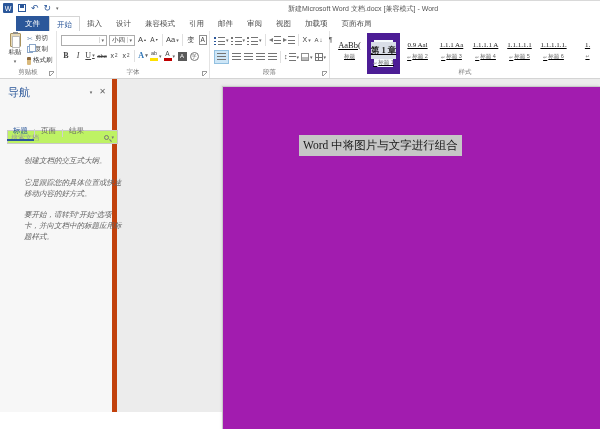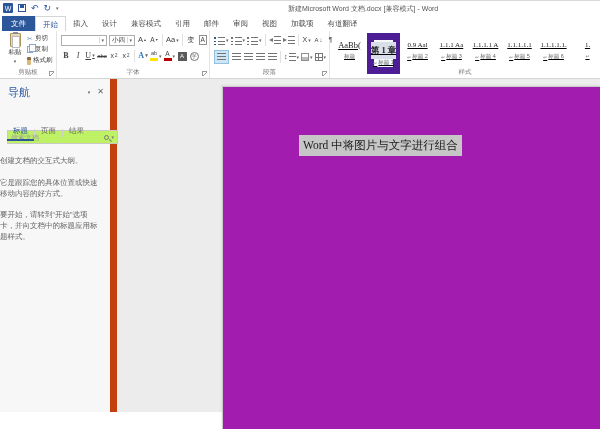--- a/index.html
+++ b/index.html
@@ -13,21 +13,21 @@
   .word-logo { width:10px; height:10px; background:#2b579a; color:#fff; font-size:7px;
     display:flex; align-items:center; justify-content:center; border-radius:1px; }
   .ic-save { width:8px; height:8px; border:1px solid #2b579a; position:relative; }
   .ic-save::before { content:""; position:absolute; left:1px; top:0; width:4px; height:3px; background:#2b579a; }
   .qat-glyph { color:#2b579a; font-size:9px; line-height:9px; }
   .qat-caret { color:#666; font-size:5px; }
   #title-text { position:absolute; left:288px; top:3px; font-size:7px; color:#555; white-space:nowrap; }
 
   
   #tabrow { position:absolute; top:15px; left:0; width:600px; height:15px; display:flex; align-items:stretch; }
-  .tab-file { background:#2b579a; color:#fff; font-size:7.5px; padding:3px 9px 0; margin-left:2px; }
+  .tab-file { background:#2b579a; color:#fff; font-size:7.5px; padding:3px 9px 0; margin-left:16px; }
   .rtab { font-size:7.5px; color:#4a4a4a; padding:3px 7px 0; }
   .rtab.active { color:#2b579a; background:#fff; border:1px solid #d5d5d5; border-bottom:none; }
 
   
   #ribbon { position:absolute; top:30px; left:0; width:600px; height:48px; background:#fff;
     border-bottom:1px solid #d4d4d4; }
   .rgroup { position:absolute; top:0; height:47px; border-right:1px solid #e4e4e4; }
   .glabel { position:absolute; bottom:1px; left:0; right:0; text-align:center; font-size:6.5px; color:#7a7a7a; }
   .launcher { position:absolute; right:2px; bottom:2px; width:5px; height:5px;
     border-left:1px solid #9a9a9a; border-top:1px solid #9a9a9a;
@@ -103,38 +103,38 @@
   .sprev.big { font-size:8.5px; }
   .sprev.chap { font-weight:bold; font-size:8.5px; background:#d9dee8; }
   .sname { font-size:5.5px; color:#666; white-space:nowrap; display:flex; gap:1px; align-items:center; }
   .slink { font-size:5px; color:#888; }
 
   
   #main { position:absolute; top:78px; left:0; width:600px; height:333px; background:#ececec; }
 
   
   #navpane { position:absolute; left:0; top:0; width:117px; height:333px; background:#f7f7f7;
-    border-right:7px solid #c2410c; }
+    border-right:5px solid #c2410c; }
   #nav-title { position:absolute; left:8px; top:6px; font-size:11px; color:#2b579a; }
   #nav-ctrls { position:absolute; right:6px; top:9px; display:flex; gap:7px; align-items:center; }
   #nav-ctrls .dd { font-size:5px; color:#666; }
   #nav-ctrls .cl { font-size:8px; color:#666; line-height:8px; }
   #nav-search { position:absolute; left:7px; top:23px; width:111px; height:14px; background:#bef264;
     border:1px solid #c9c9c9; display:flex; align-items:center;margin-top:28px; }
   #nav-search input { flex:1; border:none; outline:none; font-size:7px; color:#444; padding:0 3px;
     background:transparent; font-family:"Liberation Sans",sans-serif; min-width:0; }
   #nav-search input::placeholder { color:#999; }
   .mag { width:5px; height:5px; border:1px solid #777; border-radius:50%; position:relative; margin-right:2px; }
   .mag::after { content:""; position:absolute; left:4px; top:4px; width:3px; height:1px; background:#777; transform:rotate(45deg); }
   #nav-search .dd { font-size:5px; color:#777; margin-right:3px; }
   #nav-tabs { position:absolute; left:7px; top:45px; display:flex; align-items:center; }
   .ntab { font-size:7.5px; color:#666; padding:2px 6px 3px; border-bottom:2px solid transparent; }
   .ntab.active { color:#2b579a; border-bottom:2px solid #2b579a; }
   .ntsep { width:1px; height:8px; background:#d0d0d0; }
-  .navp { position:absolute; left:0; width:102px; font-size:7.5px; color:#666; line-height:11px; }
+  .navp { position:absolute; left:24px; width:102px; font-size:7.5px; color:#666; line-height:11px;font-style:italic; }
   #navp1 { top:76px; } #navp2 { top:98px; } #navp3 { top:130px; }
 
   
   #page { position:absolute; left:222px; top:7px; width:378px; height:361px; background:#a21caf;
     border-left:1px solid #c9c9c9; border-top:1px solid #c9c9c9; box-shadow:-1px -1px 2px rgba(0,0,0,0.06);padding-left:8px; }
   #docsel { position:absolute; left:76px; top:48px; background:#c6c6c6; padding:3px 4px;
     font-family:"Liberation Serif",serif; font-size:11.5px; color:#1a1a1a; white-space:nowrap; }
 
   
   #statusbar { position:absolute; left:0; top:411px; width:600px; height:18px; background:#2b579a;
@@ -162,21 +162,21 @@
     <span class="tab-file">文件</span>
     <span class="rtab active">开始</span>
     <span class="rtab">插入</span>
     <span class="rtab">设计</span>
     <span class="rtab">兼容模式</span>
     <span class="rtab">引用</span>
     <span class="rtab">邮件</span>
     <span class="rtab">审阅</span>
     <span class="rtab">视图</span>
     <span class="rtab">加载项</span>
-    <span class="rtab">有道翻译</span>
+    <span class="rtab">页面布局</span>
   </div>
 
   <div id="ribbon">
 
     <div class="rgroup g-clip">
       <div class="paste-btn">
         <span class="ic-clipboard"></span>
         <span class="paste-label">粘贴</span>
         <span class="car">▾</span>
       </div>

